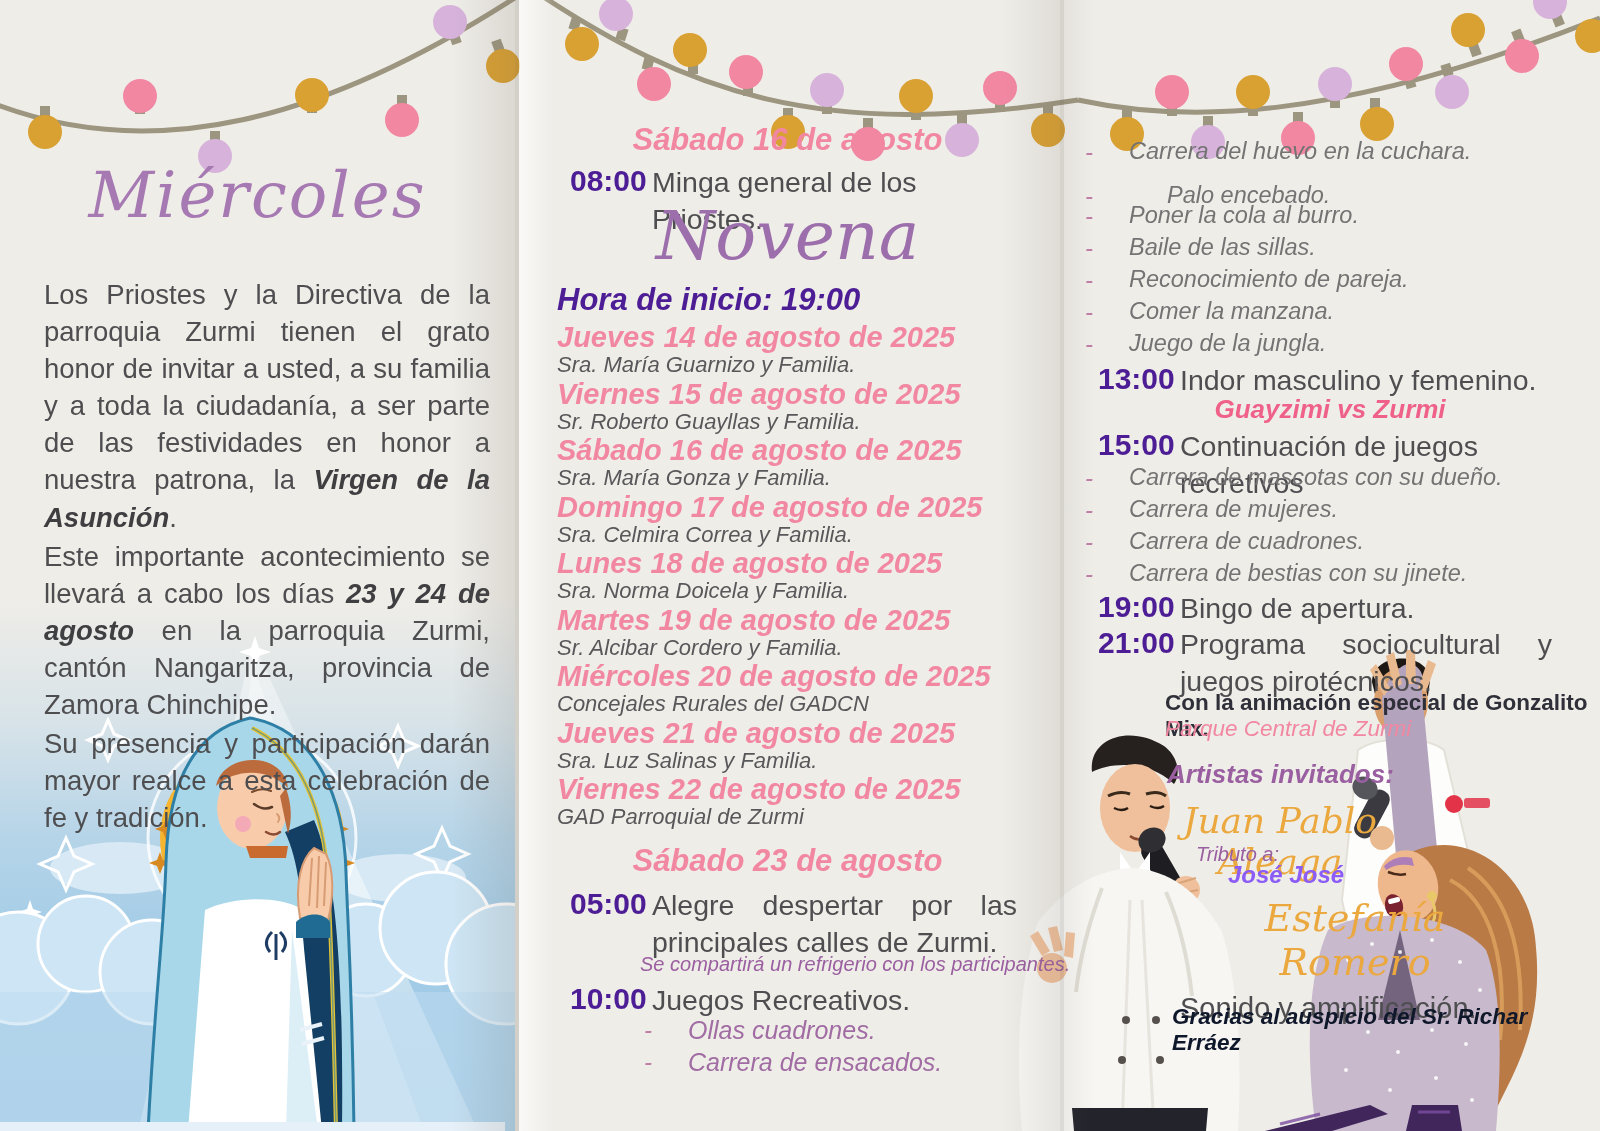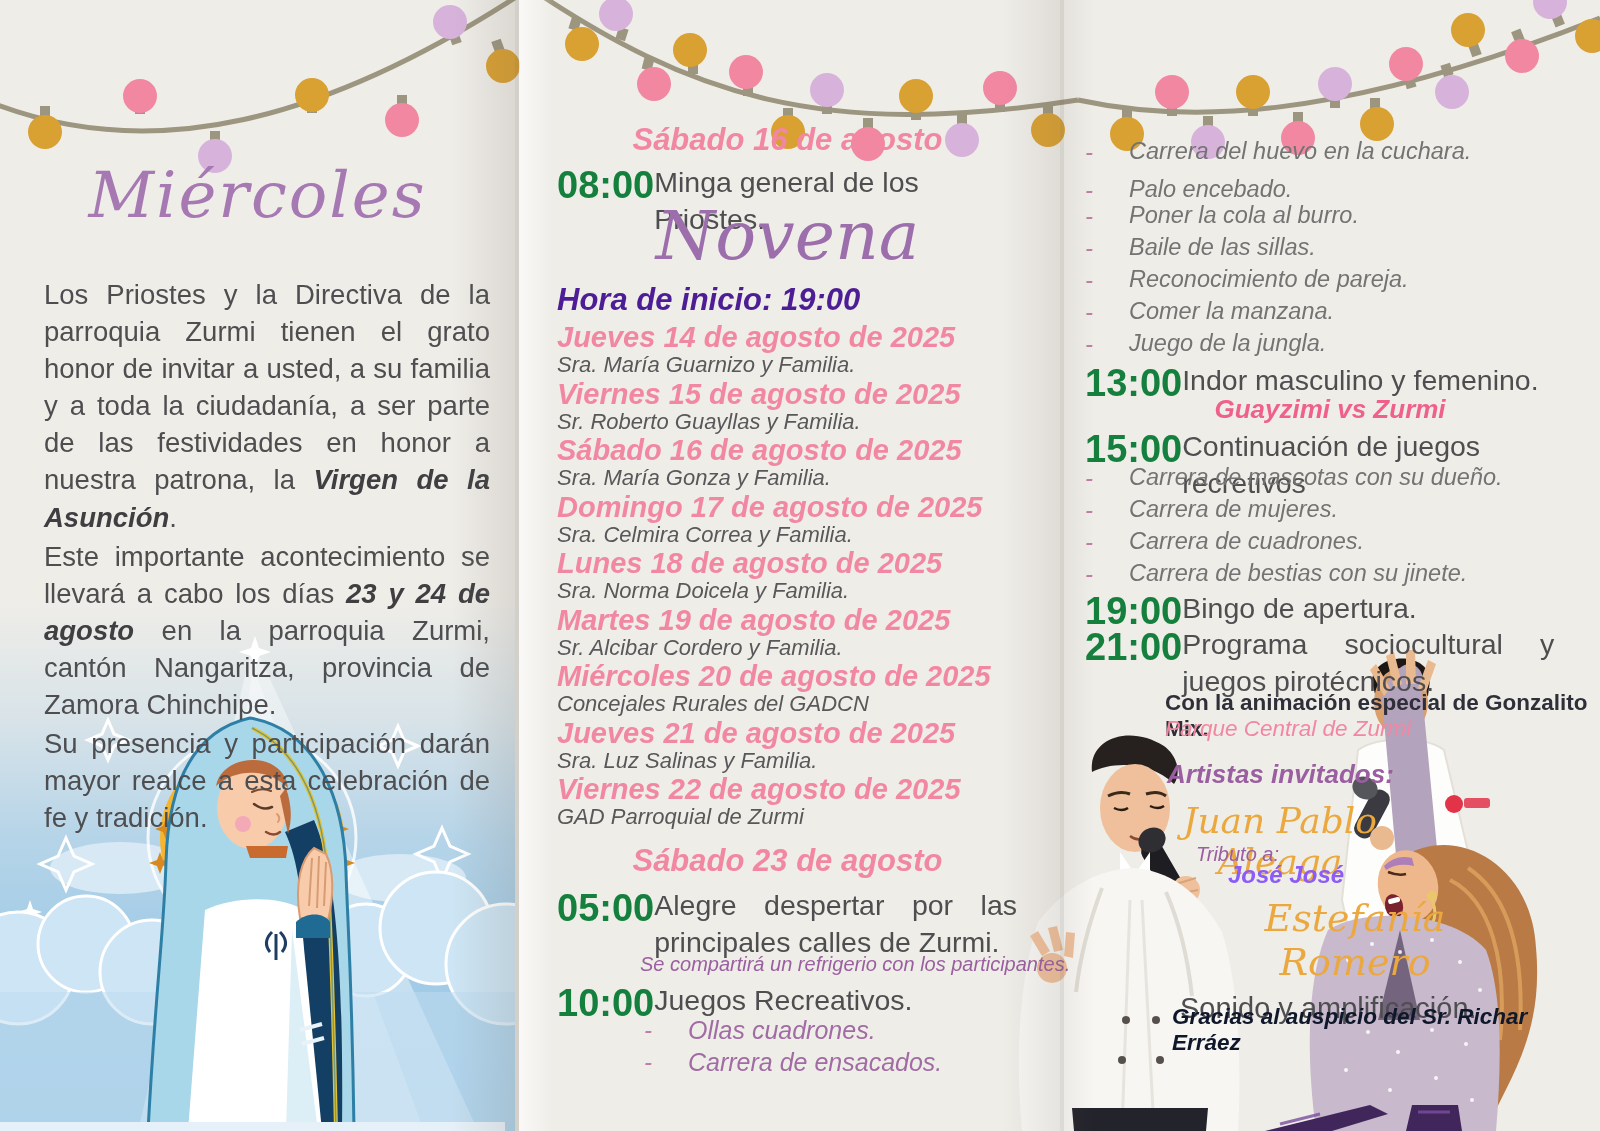--- a/index.html
+++ b/index.html
@@ -30,21 +30,21 @@
        background:linear-gradient(180deg,rgba(176,210,233,0) 0%,rgba(176,210,233,0.35) 22%,
                   rgba(167,206,232,0.8) 45%,#A3CCE7 65%,#9CC7E3 100%);}
   .sky svg{position:absolute;left:0;top:0;}
   .bottom-strip{position:absolute;left:0;top:1122px;width:505px;height:9px;background:#E6F0F8;z-index:3;}
 
   
   .pinkhead{font-weight:bold;font-style:italic;color:#F287A2;}
   .mp-head1{position:absolute;left:530px;top:122px;width:515px;text-align:center;font-size:31px;z-index:3;}
   .mp-head2{position:absolute;left:530px;top:843px;width:515px;text-align:center;font-size:31px;z-index:3;}
   .timerow{position:absolute;display:flex;z-index:3;}
-  .time{font-weight:bold;color:#15803d;font-size:38px;flex:0 0 82px;}
+  .time{font-weight:bold;color:#4c1d95;font-size:30px;flex:0 0 82px;margin-left:13px;}
   .evtext{font-size:28.5px;color:#4E4E50;line-height:37px;}
   .mp-novena{position:absolute;left:530px;top:196px;width:515px;text-align:center;
              font-size:68px;color:#9C6FAC;z-index:3;}
   .mp-start{position:absolute;left:557px;top:282px;font-size:31px;font-weight:bold;
             font-style:italic;color:#4c1d95;z-index:3;}
   .mp-days{position:absolute;left:557px;top:322px;width:450px;z-index:3;}
   .nd-date{font-size:29px;font-weight:bold;font-style:italic;color:#F287A2;line-height:30px;margin-top:0px;}
   .nd-host{font-size:22px;font-style:italic;color:#58585A;line-height:26.5px;}
   .note{font-size:20px;font-style:italic;color:#9A5FA0;}
   .dashline{display:flex;z-index:3;position:absolute;}
@@ -347,21 +347,21 @@
   </div>
   <div class="dashline" style="left:644px;top:1048px;">
     <span class="dash">-</span>
     <span class="mauve">Carrera de ensacados.</span>
   </div>
 
   <div class="dashline" style="left:1085px;top:138px;">
       <span class="dash">-</span>
       <span class="pmauve">Carrera del huevo en la cuchara.</span>
     </div>
-  <div class="dashline" style="left:1085px;top:176px;">
+  <div class="dashline" style="left:1085px;top:182px;gap:38px;">
       <span class="dash">-</span>
       <span class="pmauve">Palo encebado.</span>
     </div>
   <div class="dashline" style="left:1085px;top:202px;">
       <span class="dash">-</span>
       <span class="pmauve">Poner la cola al burro.</span>
     </div>
   <div class="dashline" style="left:1085px;top:234px;">
       <span class="dash">-</span>
       <span class="pmauve">Baile de las sillas.</span>

